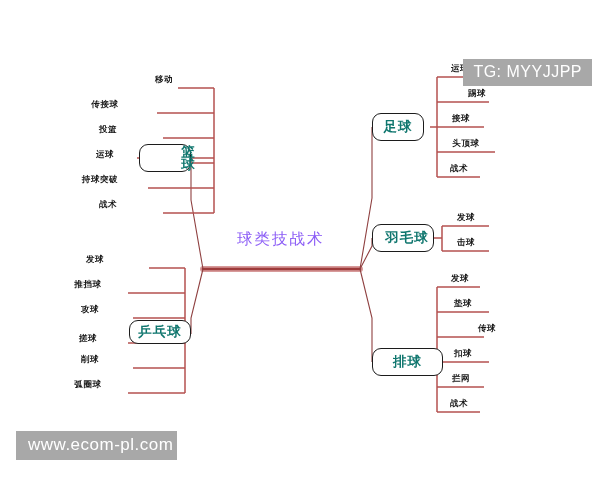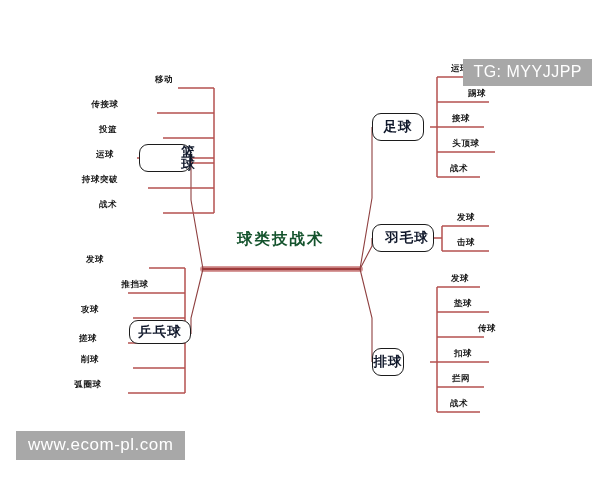--- a/index.html
+++ b/index.html
@@ -34,48 +34,48 @@
   #wm-top {
     right: 8px;
     top: 12px;
     font-size: 16px;
     padding: 4px 10px 5px 10px;
   }
   #wm-bottom {
     left: 16px;
     bottom: 20px;
     font-size: 17px;
-    padding: 4px 12px 5px 12px;
+    padding: 4px 4px 5px 12px;
   }
   
   .node {
     position: absolute;
     box-sizing: border-box;
     border: 1.6px solid #1c1c1c;
     border-radius: 9px;
     background: #ffffff;
-    color: #0f172a;
+    color: #0f766e;
     display: flex;
     align-items: center;
     justify-content: center;
     font-family: "DejaVu Sans", "Liberation Sans", sans-serif;
     font-weight: 700;
     z-index: 20;
     line-height: 1;
   }
   .node.sport {
     font-size: 13.5px;
     letter-spacing: 1px;
   }
   .center-label {
     position: absolute;
     z-index: 20;
-    color: #14532d;
+    color: #8b5cf6;
     font-family: "DejaVu Sans", "Liberation Sans", sans-serif;
-    font-weight: 700;
+    font-weight: 400;
     font-size: 15.5px;
     letter-spacing: 2px;
     white-space: nowrap;
   }
   .leaf {
     position: absolute;
     z-index: 20;
     color: #181818;
     font-family: "DejaVu Sans", "Liberation Sans", sans-serif;
     font-weight: 700;
@@ -156,31 +156,31 @@
 
 <div class="wm" id="wm-top">TG: MYYJJPP</div>
 <div class="wm" id="wm-bottom">www.ecom-pl.com</div>
 
 <div class="center-label" style="left:237px; top:229px;">球类技战术</div>
 
 <div class="node sport" style="left:139px; top:144px; width:52px; height:28px;padding-left:47px;">篮球</div>
 <div class="node sport" style="left:129px; top:320px; width:62px; height:24px;">乒乓球</div>
 <div class="node sport" style="left:372px; top:113px; width:52px; height:28px;">足球</div>
 <div class="node sport" style="left:372px; top:224px; width:62px; height:28px;padding-left:8px;">羽毛球</div>
-<div class="node sport" style="left:372px; top:348px; width:32px; height:28px;">排球</div>
+<div class="node sport" style="left:372px; top:348px; width:71px; height:28px;">排球</div>
 
 <div class="leaf" style="left:116px; top:86px;margin-left:48px;">移动</div>
 <div class="leaf" style="left:105px; top:111px;">传接球</div>
 <div class="leaf" style="left:108px; top:136px;">投篮</div>
 <div class="leaf" style="left:105px; top:161px;">运球</div>
 <div class="leaf" style="left:100px; top:186px;">持球突破</div>
 <div class="leaf" style="left:108px; top:211px;">战术</div>
 
 <div class="leaf" style="left:95px; top:266px;">发球</div>
-<div class="leaf" style="left:88px; top:291px;margin-left:47px;">推挡球</div>
+<div class="leaf" style="left:88px; top:291px;">推挡球</div>
 <div class="leaf" style="left:90px; top:316px;">攻球</div>
 <div class="leaf" style="left:88px; top:345px;">搓球</div>
 <div class="leaf" style="left:90px; top:366px;">削球</div>
 <div class="leaf" style="left:88px; top:391px;">弧圈球</div>
 
 <div class="leaf" style="left:460px; top:75px;">运球</div>
 <div class="leaf" style="left:463px; top:100px;padding-left:28px;">踢球</div>
 <div class="leaf" style="left:461px; top:125px;">接球</div>
 <div class="leaf" style="left:466px; top:150px;">头顶球</div>
 <div class="leaf" style="left:459px; top:175px;">战术</div>

